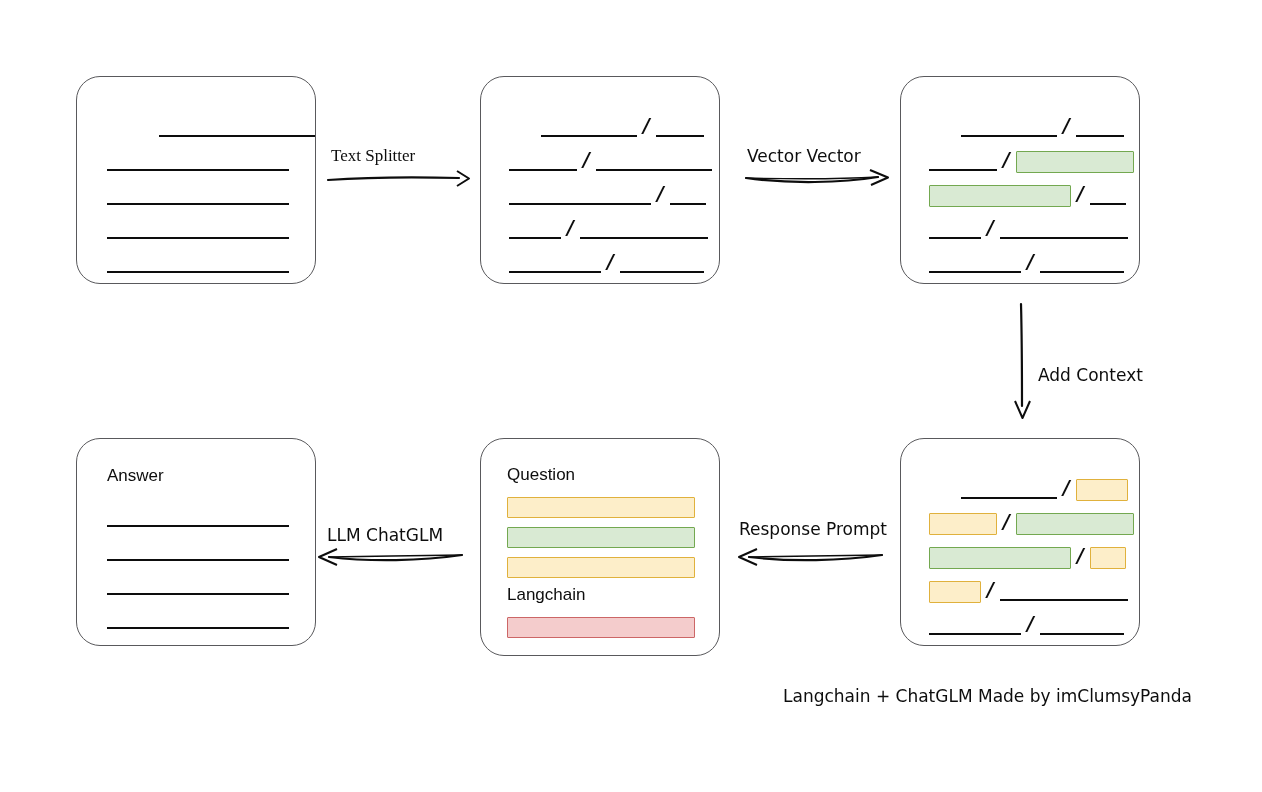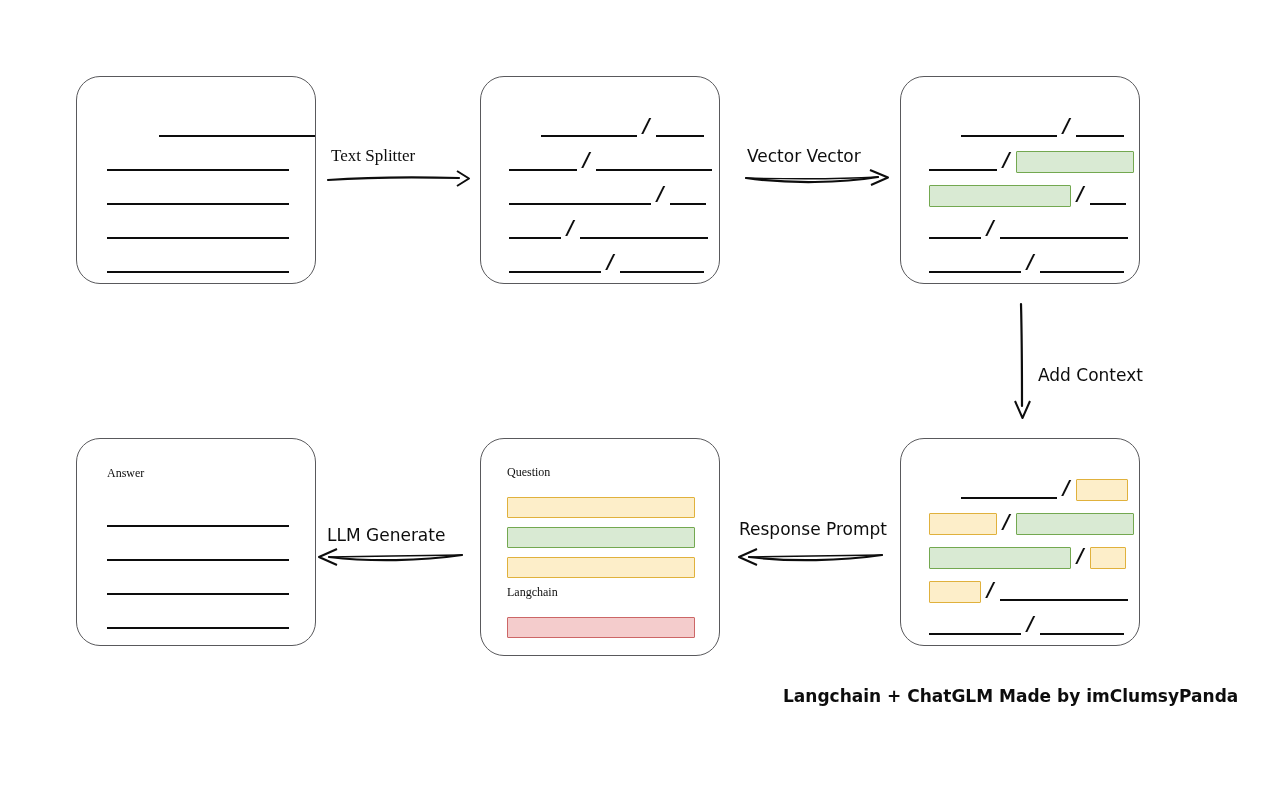--- a/index.html
+++ b/index.html
@@ -55,22 +55,22 @@
     height: 22px;
     box-sizing: border-box;
     border-radius: 1px;
   }
   .chip.green { background: #d9ead3; border: 1.6px solid #73a850; }
   .chip.yellow { background: #fdeec9; border: 1.6px solid #e0b13c; }
 
   
   .card-heading {
     position: absolute;
-    font-family: Liberation Serif, serif;
-    font-size: 12px;
+    font-family: Liberation Sans, sans-serif;
+    font-size: 17px;
     color: #0d0d0d;
     white-space: nowrap;
   }
 
   
   .bar {
     position: absolute;
     height: 21px;
     box-sizing: border-box;
     border-radius: 1px;
@@ -249,21 +249,21 @@
       <div class="bar yellow" style="left: 26px; width: 188px; top: 58px;"></div>
       <div class="bar green" style="left: 26px; width: 188px; top: 88px;"></div>
       <div class="bar yellow" style="left: 26px; width: 188px; top: 118px;"></div>
     </div>
   <div class="card-heading" style="left:26px; top:146px;">Langchain</div>
   <div id="bars-question">
       <div class="bar red" style="left: 26px; width: 188px; top: 178px;"></div>
     </div>
 </div>
 
-<div class="arrow-label" style="left:327px; top:525px;">LLM Generate</div>
+<div class="arrow-label" style="left:327px; top:525px;">LLM ChatGLM</div>
 <svg class="arrow" style="left:316px; top:546px;" width="148" height="24" viewBox="0 0 148 24">
   <path d="M146,9 C105,15 55,16 13,11" stroke="#0d0d0d" stroke-width="2.2" fill="none" stroke-linecap="round"></path>
   <path d="M146,9 C105,10 55,10 13,11" stroke="#0d0d0d" stroke-width="1.4" fill="none" stroke-linecap="round"></path>
   <path d="M21,3 L3,11 L21,19" stroke="#0d0d0d" stroke-width="2" fill="none" stroke-linejoin="round"></path>
 </svg>
 
 <div class="card" style="left:76px; top:438px; width:240px; height:208px;">
   <div class="card-heading" style="left:30px; top:27px;">Answer</div>
   <div class="rows" id="rows-answer" style="top:62px; padding-left:30px;">
       <div class="row">
@@ -274,13 +274,13 @@
       </div>
       <div class="row">
         <div class="seg" style="width: 182px;"></div>
       </div>
       <div class="row">
         <div class="seg" style="width: 182px;"></div>
       </div>
     </div>
 </div>
 
-<div class="caption" style="left:783px; top:686px;font-weight:bold;">Langchain + ChatGLM Made by imClumsyPanda</div>
+<div class="caption" style="left:783px; top:686px;">Langchain + ChatGLM Made by imClumsyPanda</div>
 
 </body></html>

